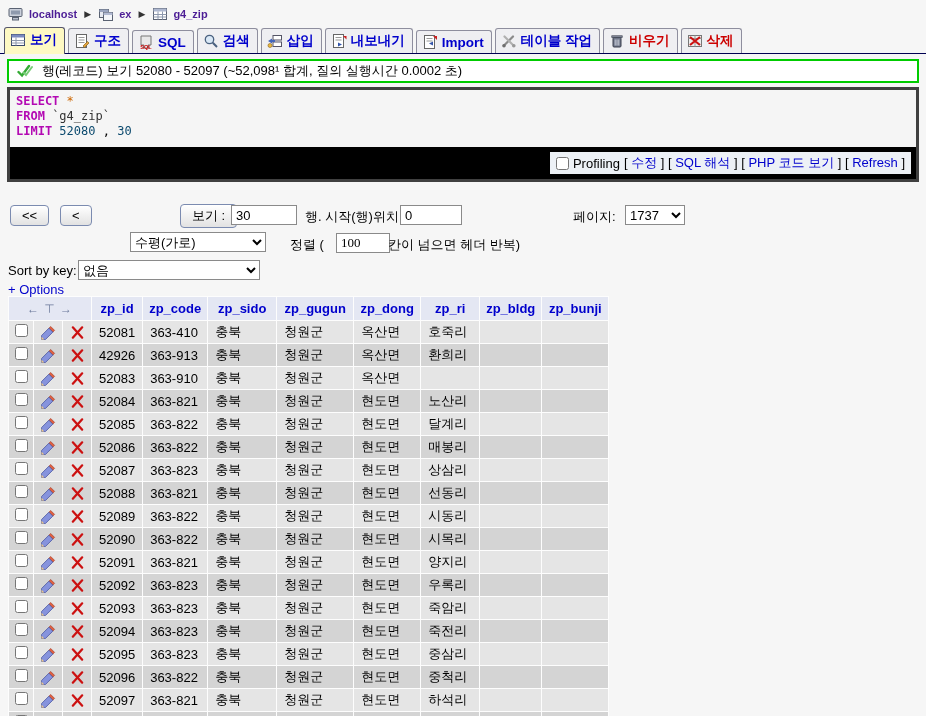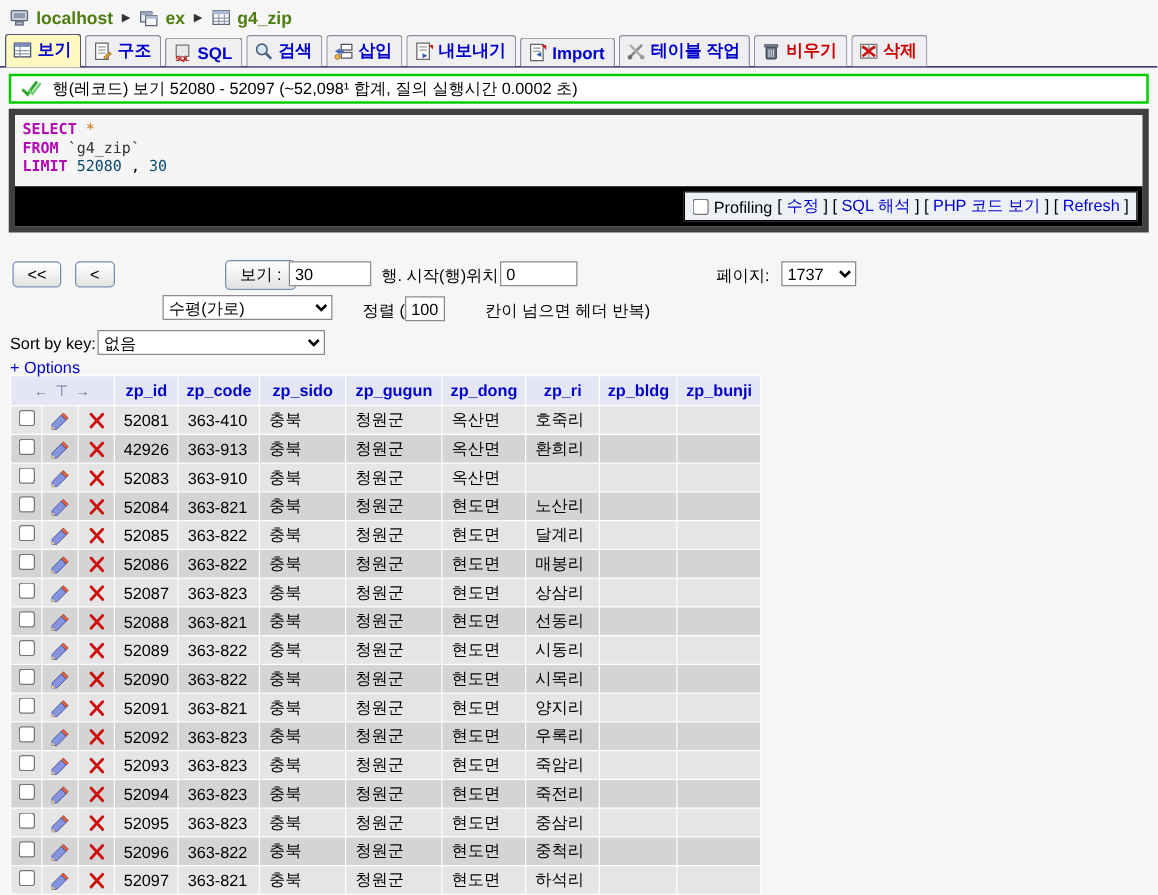--- a/index.html
+++ b/index.html
@@ -5,21 +5,21 @@
   * { box-sizing: border-box; margin: 0; padding: 0; }
   html, body { width: 926px; height: 716px; overflow: hidden; }
   body {
     font-family: "Liberation Sans", "DejaVu Sans", sans-serif;
     font-size: 13px; color: #000; background: #F6F6F6;
   }
   a { text-decoration: none; cursor: pointer; }
 
   
   .breadcrumb { display: flex; align-items: center; gap: 5px; padding: 6px 8px 5px; }
-  .breadcrumb a { color: #4d7c0f; font-weight: bold; font-size: 14px; }
+  .breadcrumb a { color: #4c1d95; font-weight: bold; font-size: 11px; }
   .crumb-sep { color: #333; font-size: 9px; padding: 0 2px; }
   .icon16 { width: 16px; height: 16px; display: inline-block; vertical-align: middle; }
 
   
   .tabbar { display: flex; align-items: flex-end; gap: 3px; padding: 0 0 0 4px; border-bottom: 1px solid #000052; }
   .tab {
     display: flex; align-items: center; gap: 4px;
     background: #EFEFF2; border: 1px solid #8E8E9E; border-bottom: none;
     border-radius: 3px 3px 0 0; padding: 3px 7px 3px 5px; cursor: pointer;
   }
@@ -28,21 +28,21 @@
   .tab.danger .tab-label { color: #CC0000; }
 
   
   .status-box {
     margin: 5px 7px 4px; border: 2px solid #00CC00; background: #FFFFFF;
     display: flex; align-items: center; gap: 9px; padding: 3px 8px; height: 24px;
   }
   .status-box .msg { font-size: 13px; }
 
   
-  .sql-panel { margin: 0 7px; border: 5px solid #404040; background: #F5F5F5; }
+  .sql-panel { margin: 0 7px; border: 3px solid #404040; background: #F5F5F5; }
   .sql-code {
     font-family: "DejaVu Sans Mono", "Liberation Mono", monospace;
     font-size: 12px; line-height: 15px; padding: 4px 6px 8px; white-space: pre;
   }
   .tok-kw  { color: #B309B3; font-weight: bold; }
   .tok-op  { color: #CC6600; }
   .tok-id  { color: #333333; }
   .tok-num { color: #0c4a6e; }
   .tok-pl  { color: #000000; }
   .sql-tools { background: #000000; padding: 4px 4px; display: flex; justify-content: flex-end; }
@@ -249,21 +249,21 @@
 
   <span class="abs" style="left:573px; top:26px;">페이지:</span>
   <select class="abs" style="left:625px; top:23px; width:60px;">
     <option>1737</option>
   </select>
 
   <select class="abs" style="left:130px; top:50px; width:136px;">
     <option>수평(가로)</option>
   </select>
   <span class="abs" style="left:290px; top:54px;">정렬 (</span>
-  <input class="tinput abs" style="left: 324px; top: 51px; width: 32px;" value="100">
+  <input class="tinput abs" style="left: 336px; top: 51px; width: 54px; font-family: Liberation Serif, serif;" value="100">
   <span class="abs" style="left:388px; top:54px;">칸이 넘으면 헤더 반복)</span>
 
   <span class="abs" style="left:8px; top:81px;">Sort by key:</span>
   <select class="abs" style="left:78px; top:78px; width:182px;">
     <option>없음</option>
   </select>
 
   <a class="link abs" style="left:8px; top:100px;">+ Options</a>
 </div>
 

